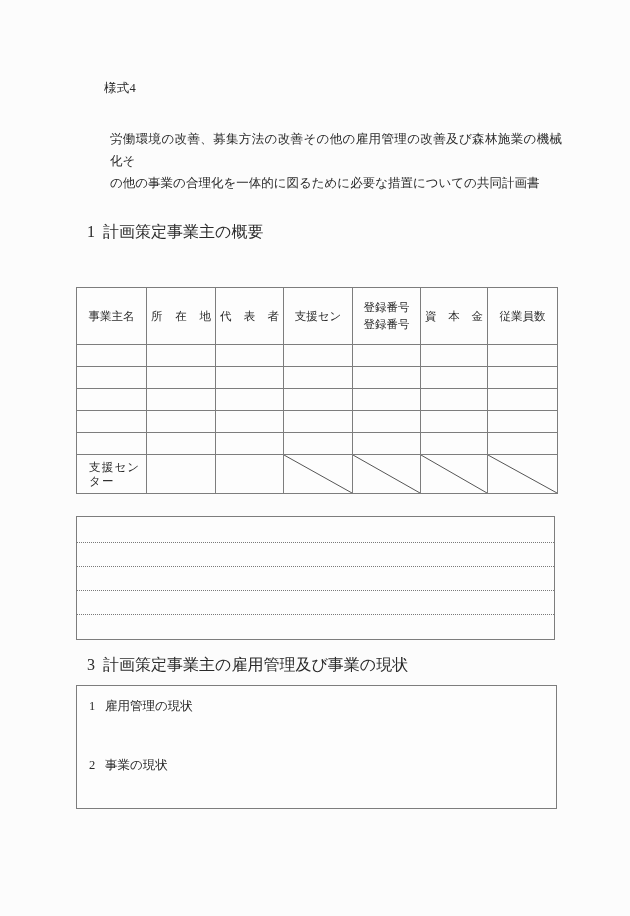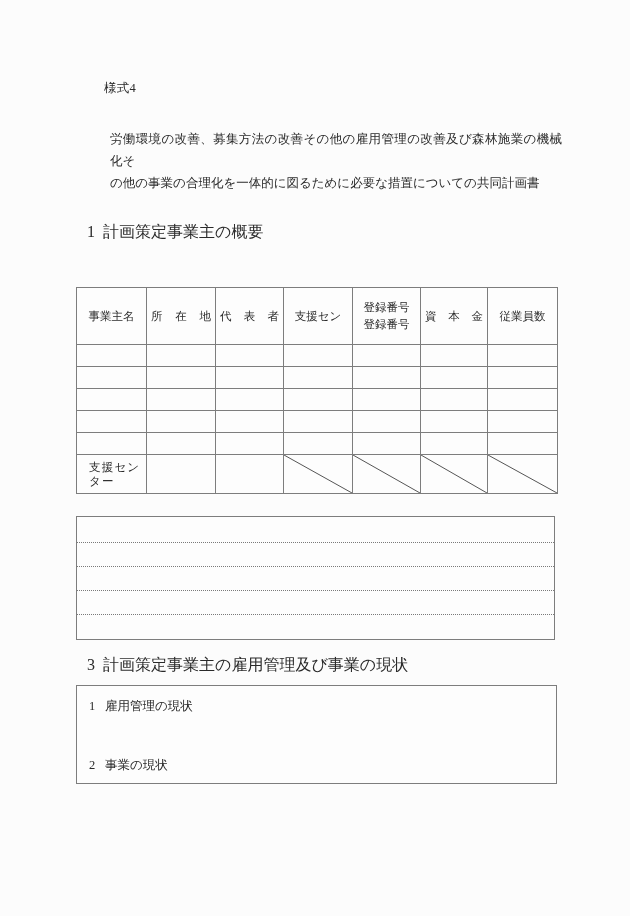--- a/index.html
+++ b/index.html
@@ -145,21 +145,21 @@
     height: 0;
     border-top: 1px dotted #7a7a7a;
   }
 
   
   .plain-box {
     position: absolute;
     left: 76px;
     top: 685px;
     width: 481px;
-    height: 99px;
+    height: 124px;
     border: 1px solid #7d7d7d;
     background: #fdfdfd;
     box-sizing: border-box;
   }
   .plain-box .item {
     position: absolute;
     font-size: 12.5px;
     white-space: nowrap;
   }
   .plain-box .item .num {

